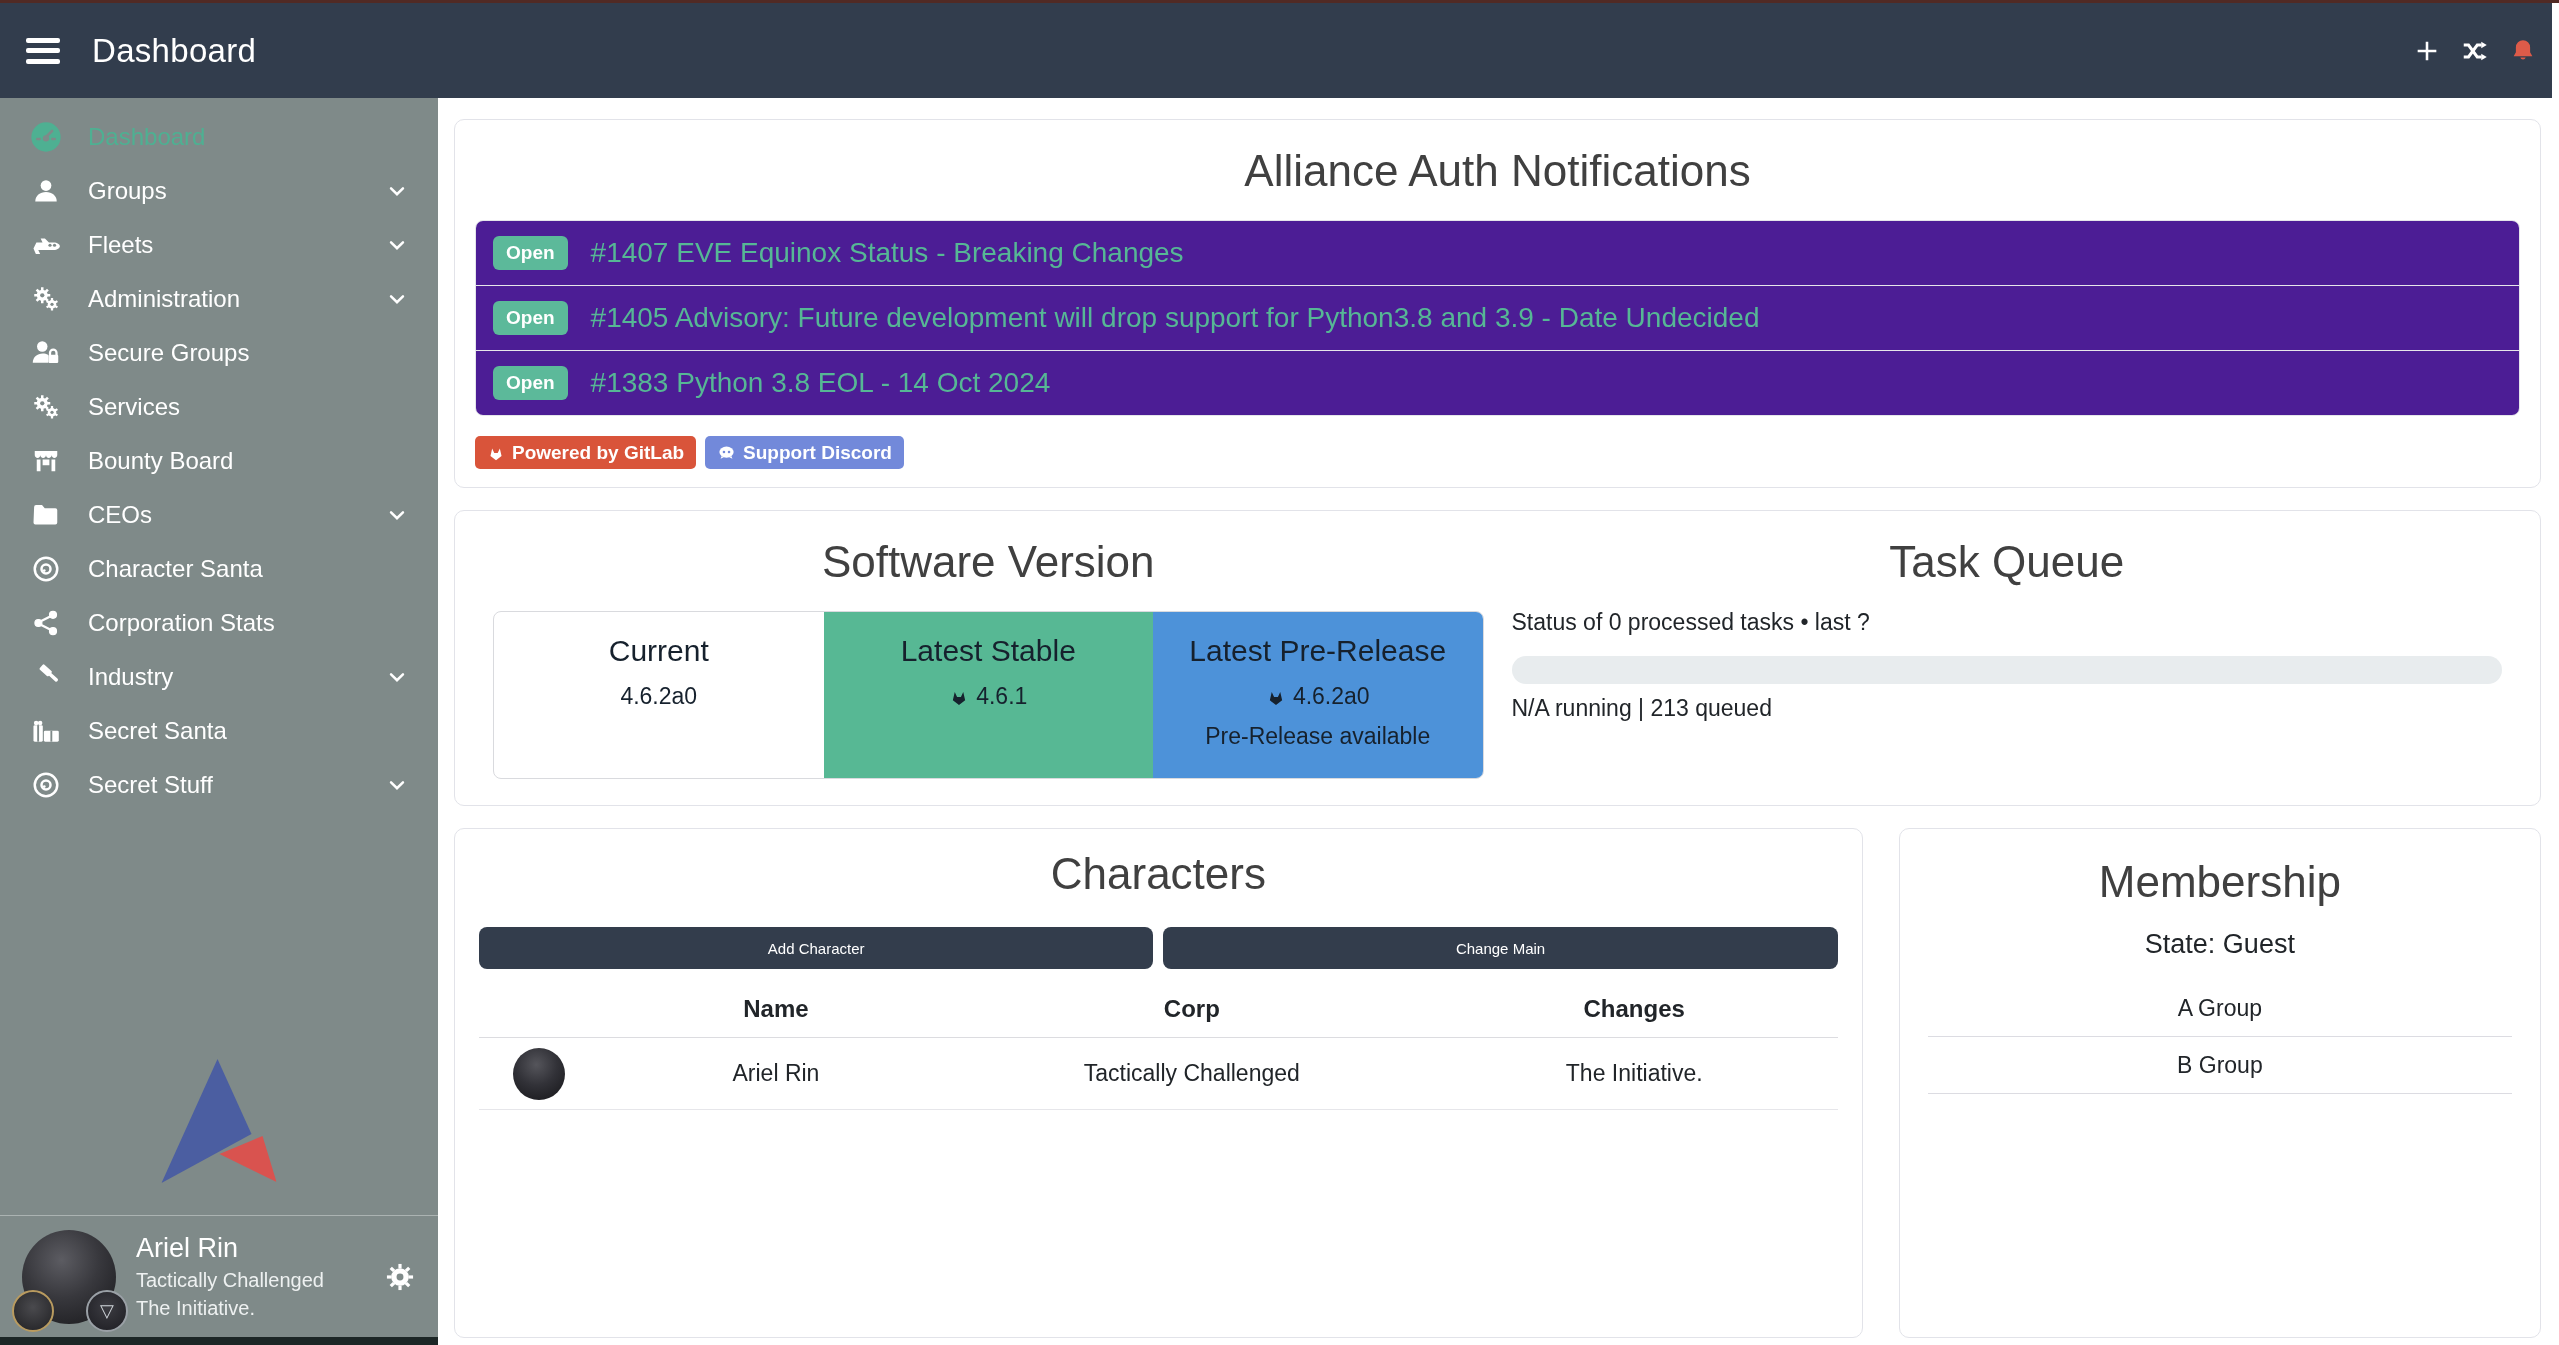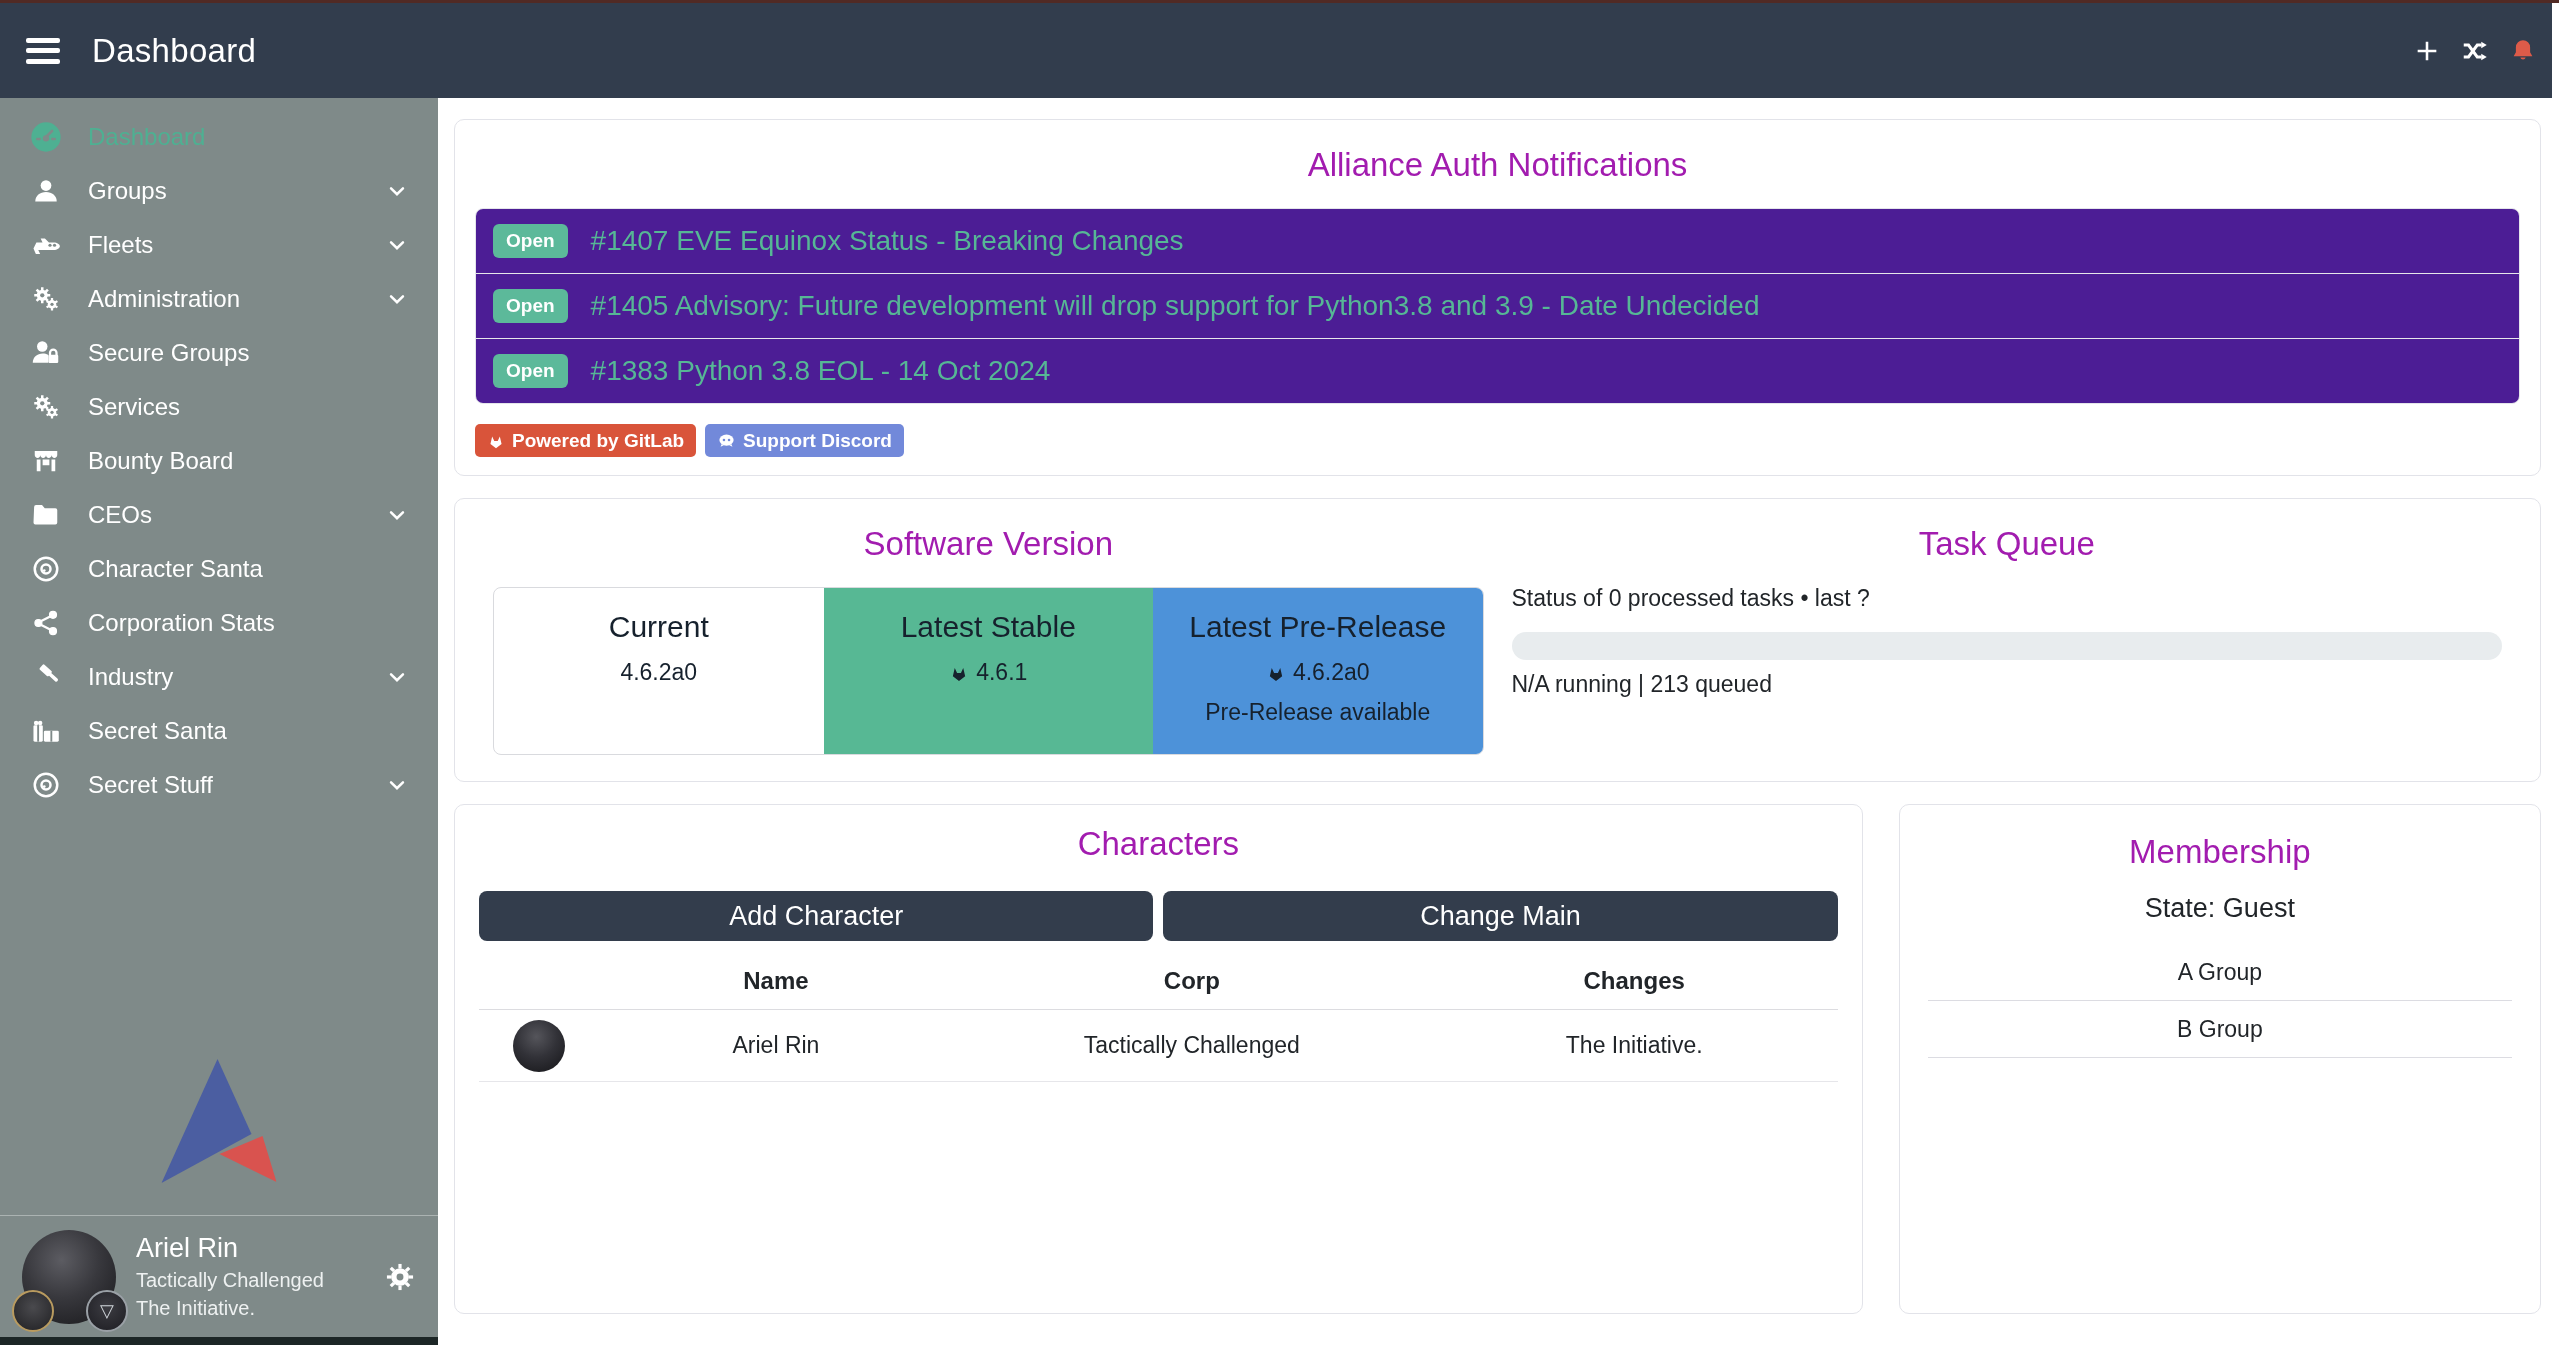--- a/index.html
+++ b/index.html
@@ -38,21 +38,21 @@
   .mini-badge.corp{left:-10px;background:radial-gradient(circle at 50% 40%,#4a4a4e,#202023);border:2px solid #b99b5f}
   .mini-badge.alli{right:-12px;background:radial-gradient(circle at 50% 40%,#3c3c42,#1d1d22);border:2px solid #9aa0a6;display:flex;align-items:center;justify-content:center;color:#cfd4d9;font-size:18px}
   .user-info{margin-left:20px;line-height:1.25}
   .user-name{color:#fff;font-size:27px}
   .user-sub{color:#eef1f1;font-size:20px;margin-top:3px}
   .user-gear{margin-left:auto;cursor:pointer;display:flex}
   .sidebar-strip{position:absolute;left:0;right:0;bottom:0;height:8px;background:#1c2626}
   
   main{flex:1;padding:21px 18px 0 16px;background:#fff;overflow:hidden}
   .card{background:#fff;border:1px solid var(--card-border);border-radius:10px;}
-  .card h2{font-size:33px;font-weight:500;text-align:center;color:#a21caf}
+  .card h2{font-size:44px;font-weight:500;text-align:center;color:#404040}
   
   .card.notifications{padding:20px 20px 18px;margin-bottom:22px}
   .card.notifications h2{margin:6px 0 24px}
   .notif-list{list-style:none;border:1px solid #e4e5ea;border-radius:8px;overflow:hidden}
   .notif-list li{display:flex;align-items:center;padding:15px 17px;background:#4c1d95}
   .notif-list li + li{border-top:1px solid var(--divider)}
   .badge-open{background:var(--badge-green);color:#fff;font-size:19px;font-weight:bold;
     padding:6px 13px;border-radius:6px;margin-right:23px;flex:none}
   .notif-link{color:var(--link-green);font-size:28px;cursor:pointer}
   .notif-footer{display:flex;justify-content:flex-start;gap:9px;margin-top:20px}
@@ -70,22 +70,22 @@
   .v-ver{margin-top:15px;font-size:23px;color:#16212d;display:flex;align-items:center;justify-content:center;gap:7px}
   .v-note{margin-top:13px;font-size:23px;color:#16212d}
   .tq-status{margin-top:22px;font-size:23px}
   .progress{margin:20px 0 11px;height:28px;border-radius:14px;background:#e8ecee}
   .tq-queue{font-size:23px}
   
   .bottom-row{display:flex;gap:36px}
   .card.characters{flex:0 0 67.5%;height:510px;padding:20px 24px}
   .card.characters h2{margin:0 0 28px}
   .btn-row{display:flex;gap:10px}
-  .btn-navy{flex:1;height:50px;background:var(--navy);color:#fff;border:none;border-radius:8px;
-    font-size:27px;font-family:inherit;display:flex;align-items:center;justify-content:center;cursor:pointer}
+  .btn-navy{flex:1;height:42px;background:var(--navy);color:#fff;border:none;border-radius:8px;
+    font-size:15px;font-family:inherit;display:flex;align-items:center;justify-content:center;cursor:pointer}
   .char-table{margin-top:26px}
   .tr{display:grid;grid-template-columns:120px 1fr 1.35fr 1.15fr;align-items:center;text-align:center}
   .tr.head{font-weight:bold;font-size:24px;padding-bottom:14px;border-bottom:1px solid #dcdce0}
   .tr.row{height:72px;border-bottom:1px solid var(--divider);font-size:23px}
   .row-avatar{width:52px;height:52px;border-radius:50%;margin:0 auto;
     background:radial-gradient(circle at 45% 32%,#55555b 0%,#323238 45%,#141417 100%)}
   .card.membership{flex:1;height:510px;padding:20px 22px}
   .card.membership h2{margin:8px 0 22px}
   .mem-state{text-align:center;font-size:27px;margin-bottom:20px}
   .mem-group{height:57px;display:flex;align-items:center;justify-content:center;

